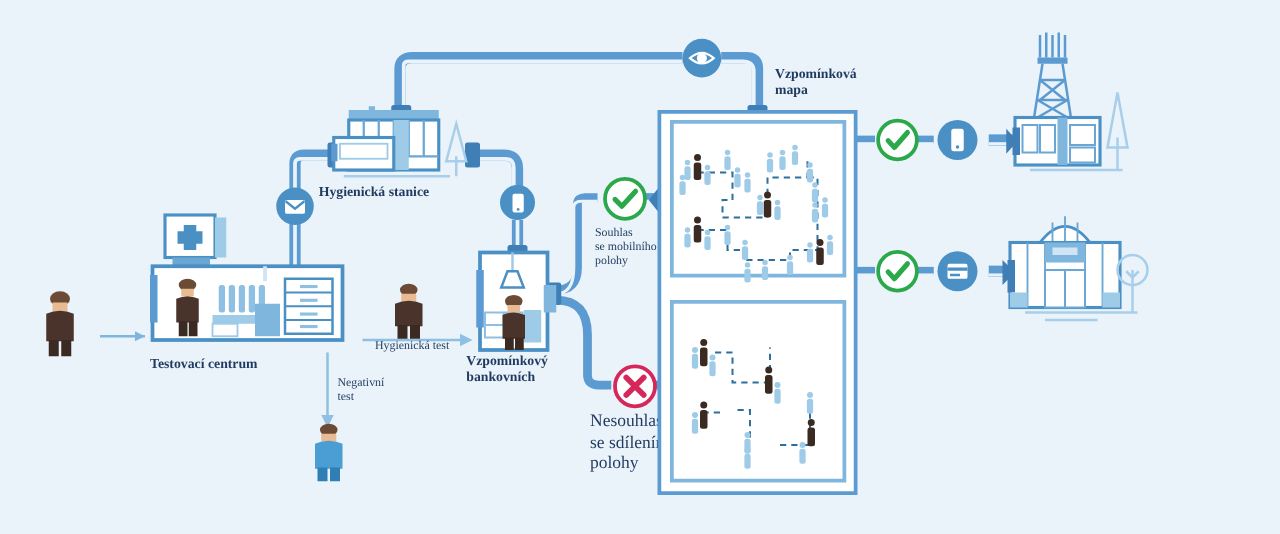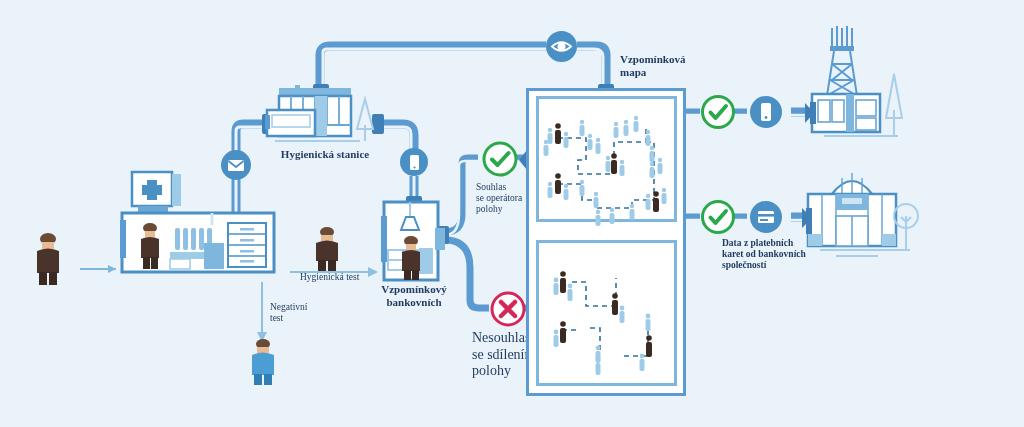--- a/index.html
+++ b/index.html
@@ -15,21 +15,21 @@
     overflow: hidden;
   }
   .lbl {
     position: absolute;
     color: #1f3a5f;
     font-family: "Liberation Serif", "DejaVu Serif", serif;
     line-height: 1.18;
     white-space: pre-line;
   }
   .lbl.bold { font-weight: bold; }
-  .lbl.center { text-align: center; }
+  .lbl.center { }
   .node { position:absolute; }
   svg { display:block; overflow: visible; }
   .pipe-outer { stroke:#5b9bd1; fill:none; }
   .pipe-inner { stroke:#eaf2fa; fill:none; }
 </style>
 </head>
 <body>
 
 <div id="stage">
 
@@ -148,20 +148,21 @@
         <ellipse cx="30" cy="58" rx="7" ry="5" fill="#6b4a36"></ellipse>
         <rect x="25" y="61" width="10" height="6" fill="#e8bb93"></rect>
         <path d="M21 69 q9 -4 18 0 l0 19 l-18 0 z" fill="#4a332a"></path>
         <rect x="23" y="87" width="7" height="12" fill="#3a2a22"></rect>
         <rect x="31" y="87" width="7" height="12" fill="#3a2a22"></rect>
       </g>
 
       <line x1="92" y1="43" x2="92" y2="55" stroke="#cfe4f4" stroke-width="3"></line>
     </svg>
   </div>
+  <div class="lbl bold center" style="left:120px;top:285px;width:160px;font-size:11px">Testovací centrum</div>
 
   <div class="node" style="left:221px;top:150px">
     <svg width="30" height="30" viewBox="0 0 30 30">
       <circle cx="15" cy="15" r="15" fill="#4a90c4"></circle>
       <rect x="7" y="10" width="16" height="11" rx="1.5" fill="#ffffff"></rect>
       <path d="M7.5 11 L15 17 L22.5 11" fill="none" stroke="#4a90c4" stroke-width="1.8"></path>
     </svg>
   </div>
 
   <div class="node" style="left:265px;top:85px">
@@ -257,21 +258,21 @@
   <div class="lbl bold center" style="left:373px;top:283px;width:82px;font-size:11px">Vzpomínkový
 bankovních</div>
 
   <div class="node" style="left:481px;top:140px">
     <svg width="38" height="38" viewBox="0 0 38 38">
       <circle cx="19" cy="19" r="16" fill="#ffffff" stroke="#2aa84a" stroke-width="3"></circle>
       <path d="M11 19.5 L16.5 25 L27.5 13" fill="none" stroke="#2aa84a" stroke-width="4" stroke-linecap="round" stroke-linejoin="round"></path>
     </svg>
   </div>
   <div class="lbl" style="left:476px;top:182px;font-size:9.5px">Souhlas
-se operátora
+se mobilního
 polohy</div>
 
   <div class="node" style="left:489px;top:290px">
     <svg width="38" height="38" viewBox="0 0 38 38">
       <circle cx="19" cy="19" r="16" fill="#ffffff" stroke="#d6275b" stroke-width="3"></circle>
       <path d="M12 12 L26 26 M26 12 L12 26" fill="none" stroke="#d6275b" stroke-width="4.5" stroke-linecap="round"></path>
     </svg>
   </div>
   <div class="lbl" style="left:472px;top:330px;font-size:14px">Nesouhlas
 se sdílením
@@ -574,17 +575,14 @@
       <rect x="2" y="66" width="14" height="12" fill="#9ecbe8"></rect>
       <rect x="76" y="66" width="14" height="12" fill="#9ecbe8"></rect>
 
       <circle cx="100" cy="48" r="12" fill="none" stroke="#a8cfea" stroke-width="2"></circle>
       <line x1="100" y1="48" x2="100" y2="82" stroke="#a8cfea" stroke-width="2"></line>
       <path d="M100 54 L95 49 M100 54 L105 49" stroke="#a8cfea" stroke-width="2" fill="none"></path>
       <line x1="14" y1="82" x2="104" y2="82" stroke="#a8cfea" stroke-width="2"></line>
       <line x1="30" y1="88" x2="72" y2="88" stroke="#a8cfea" stroke-width="2"></line>
     </svg>
   </div>
-  <div class="lbl bold" style="left:722px;top:238px;font-size:9.5px">Data z platebních
-karet od bankovních
-společností</div>
 
 </div>
 
 </body></html>

